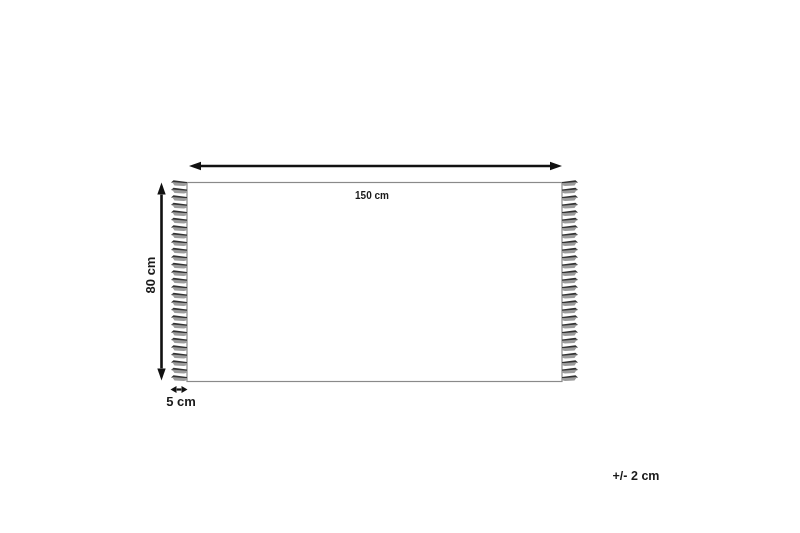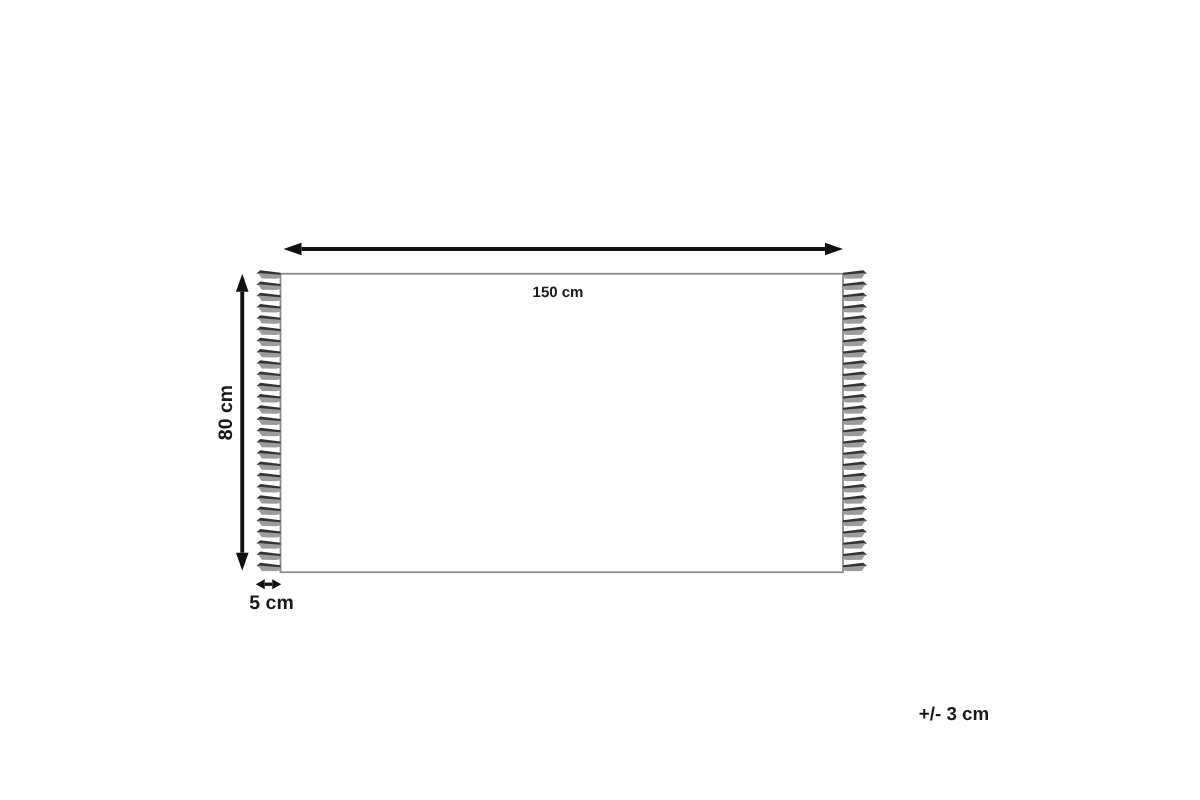--- a/index.html
+++ b/index.html
@@ -298,15 +298,15 @@
         <polygon points="187.5,389.5 181.5,386.1 181.5,392.9" fill="#111111"></polygon>
       </g>
     </svg>
 
   <div class="dim-label width-label">150 cm</div>
 
   <div class="dim-label height-label">80 cm</div>
 
   <div class="dim-label fringe-label">5 cm</div>
 
-  <div class="dim-label tolerance-label">+/- 3 cm</div>
+  <div class="dim-label tolerance-label">+/- 2 cm</div>
 
 </div>
 
 </body></html>

